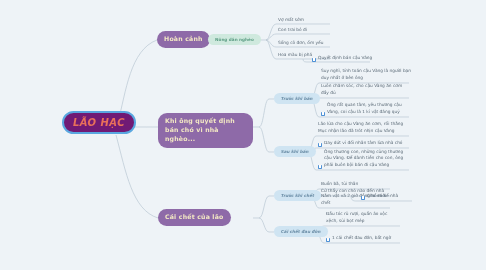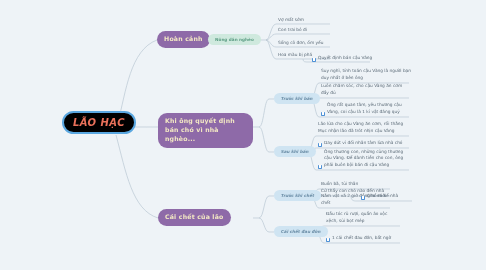--- a/index.html
+++ b/index.html
@@ -24,21 +24,21 @@
     pointer-events: none;
   }
   .node {
     position: absolute;
     box-sizing: border-box;
     display: flex;
     align-items: center;
   }
   
   .root {
-    background: #000000;
+    background: #701a75;
     border: 2px solid #5aa7e0;
     border-radius: 12px;
     color: #e8705a;
     font-style: italic;
     font-weight: bold;
     font-size: 10px;
     letter-spacing: 0.4px;
     padding: 0 9px;
     height: 23px;
     justify-content: center;

